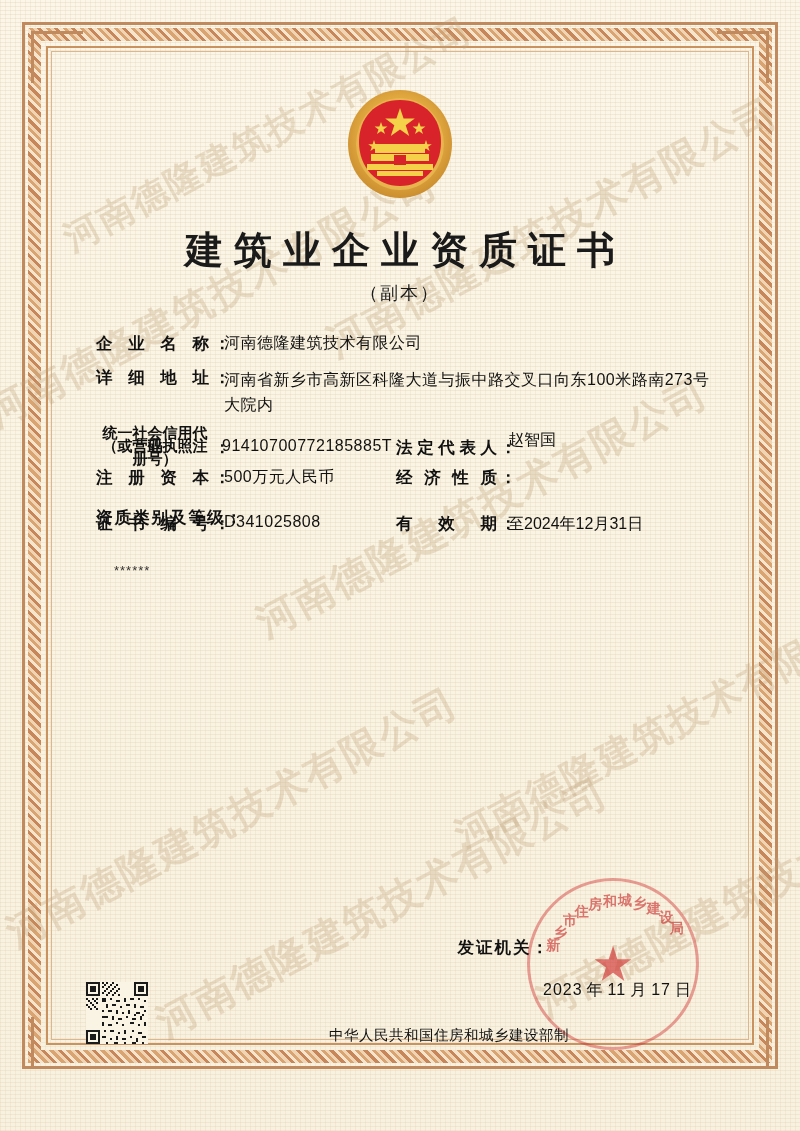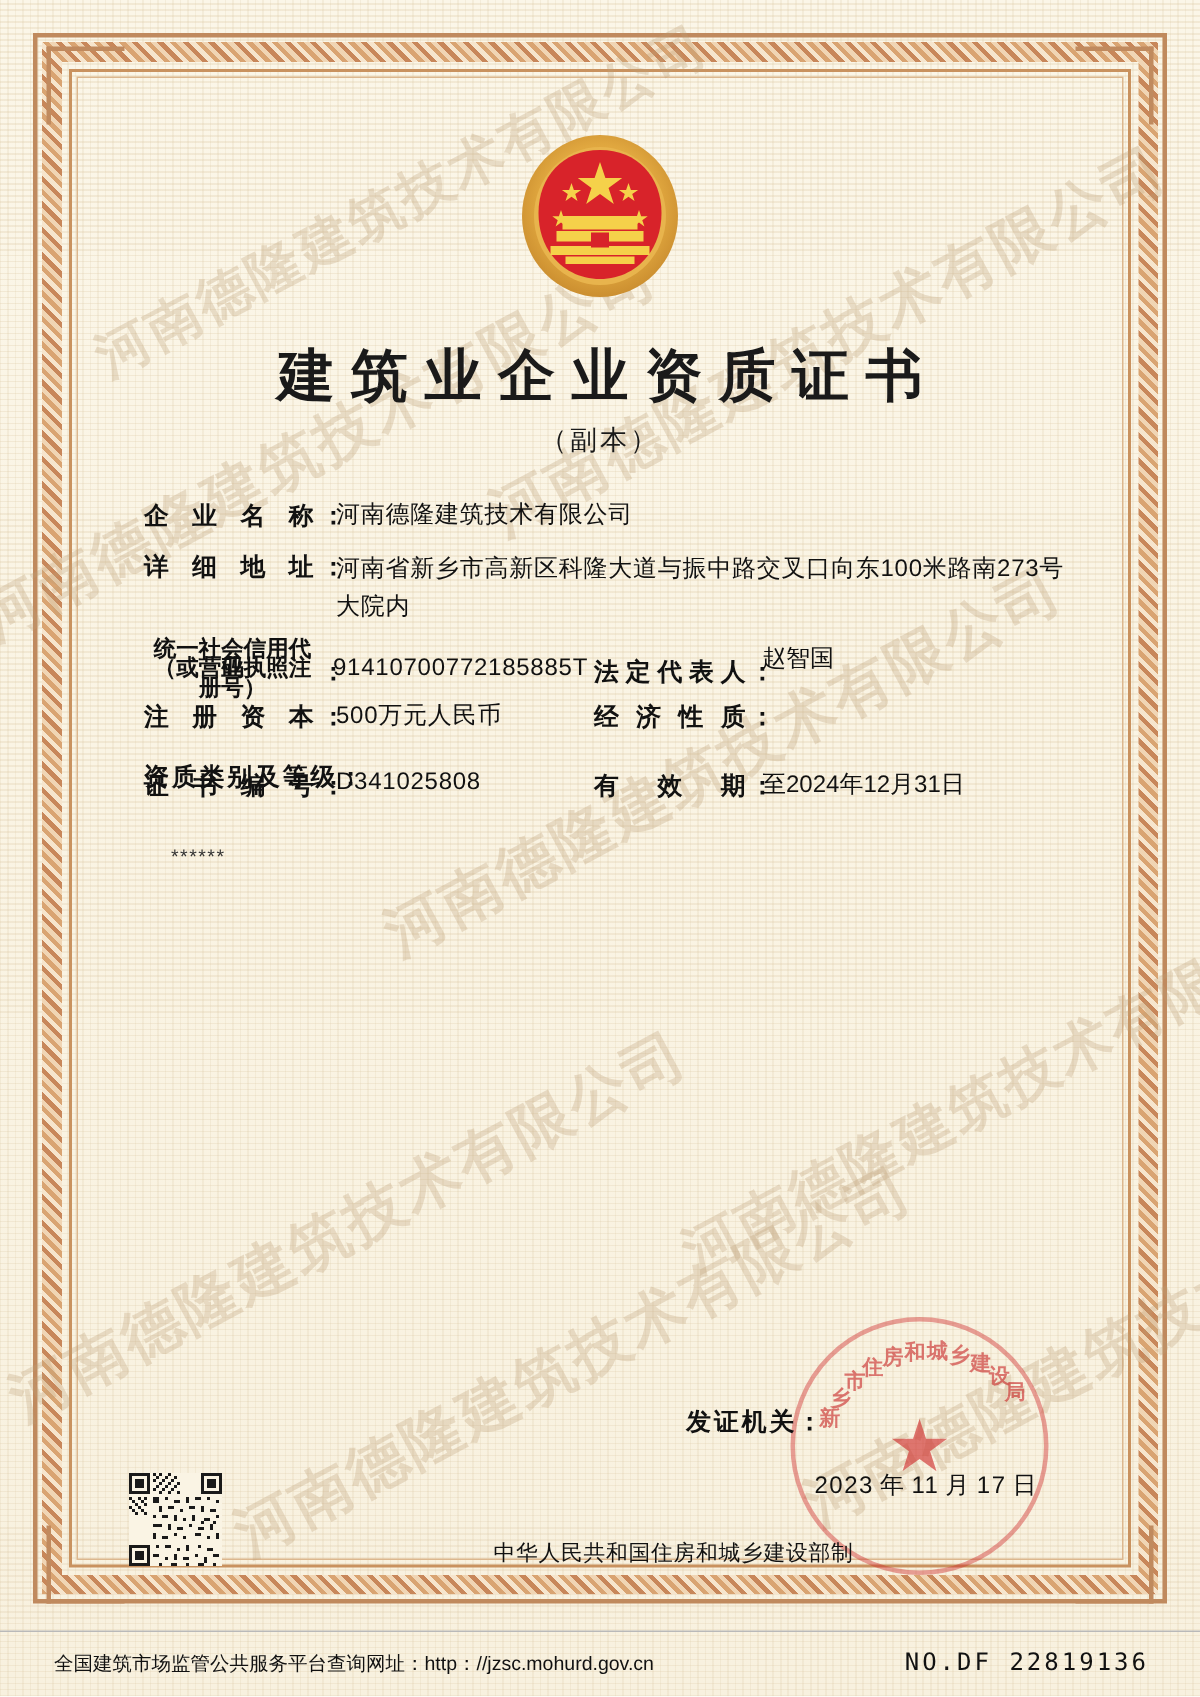--- a/index.html
+++ b/index.html
@@ -604,21 +604,14 @@
           <rect x="19" y="30" width="1" height="1"></rect>
         <rect x="23" y="30" width="2" height="1"></rect>
           <rect x="28" y="30" width="1" height="1"></rect>
         <rect x="24" y="16" width="1" height="1"></rect>
           <rect x="28" y="16" width="1" height="1"></rect>
         <rect x="8" y="17" width="1" height="1"></rect>
       </g>
     </svg>
   </div>
 
-  <div class="bottom-bar">
-    <div class="bottom-left">全国建筑市场监管公共服务平台查询网址：http：//jzsc.mohurd.gov.cn</div>
-    <div class="bottom-right">
-      <span>NO.DF</span>
-      <span>22819136</span>
-    </div>
-  </div>
 
 </div>
 
 </body></html>

